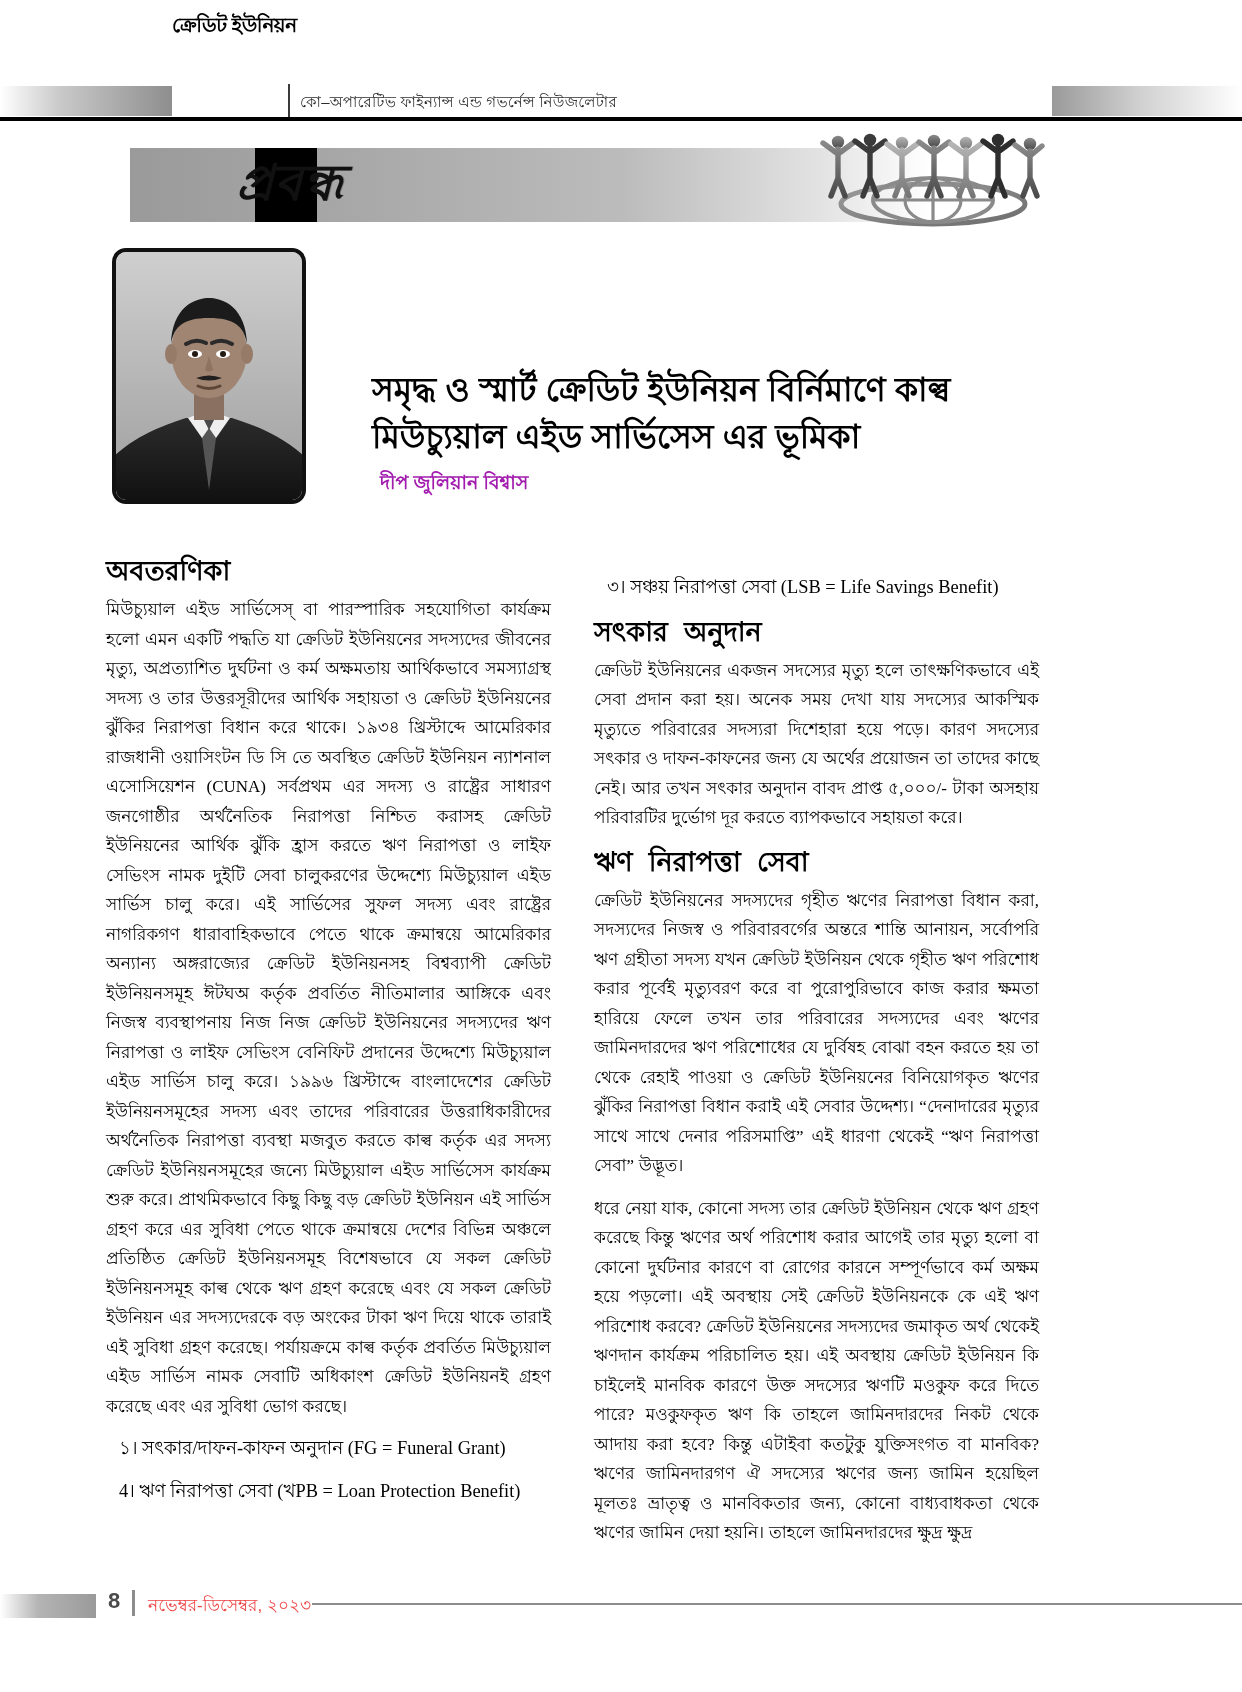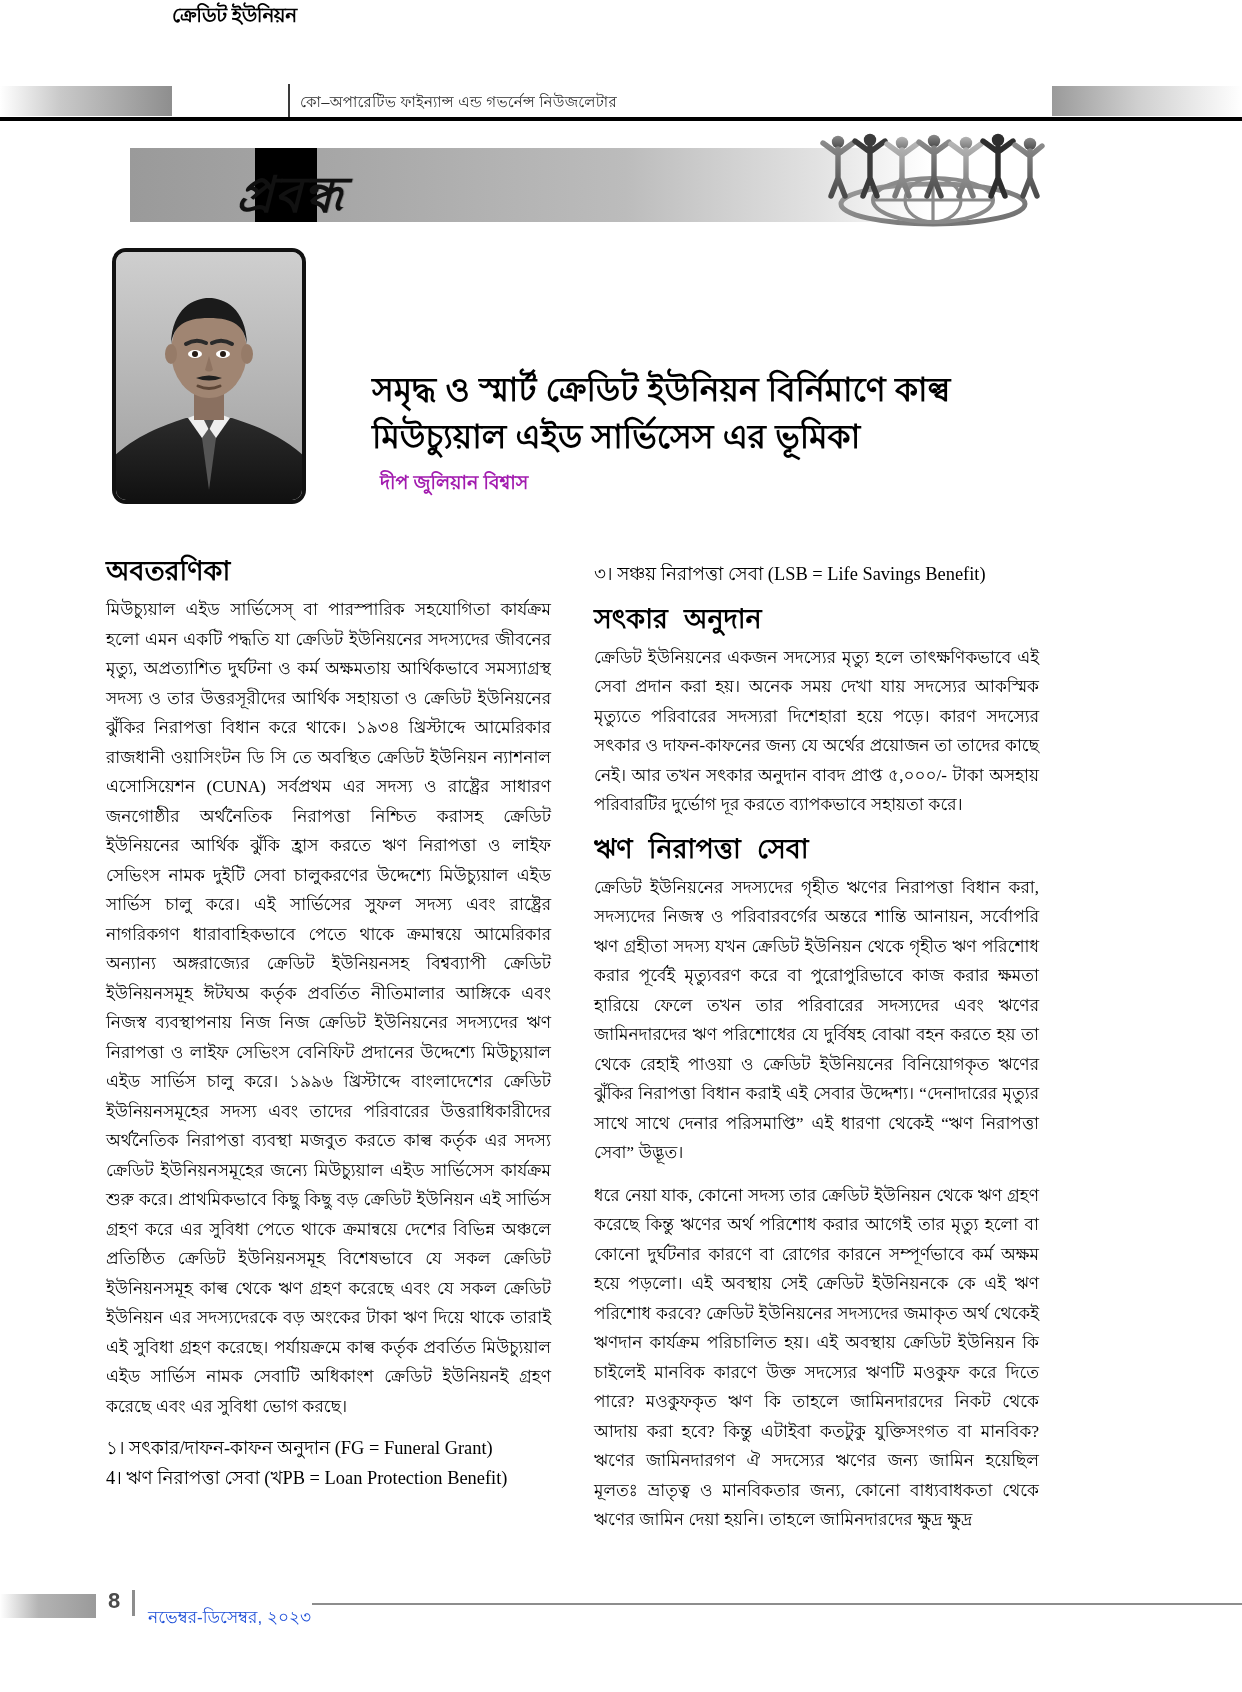--- a/index.html
+++ b/index.html
@@ -32,21 +32,21 @@
     background: linear-gradient(to right, #ffffff 0%, #c9c9c9 35%, #8e8e8e 100%);
   }
   .masthead-grad-right {
     position: absolute;
     left: 1052px; top: 0;
     width: 190px; height: 30px;
     background: linear-gradient(to right, #9a9a9a 0%, #cfcfcf 45%, #ffffff 100%);
   }
   .masthead-logo {
     position: absolute;
-    left: 172px; top: 2px;
+    left: 172px; top: 12px;
     height: 28px;
     display: flex;
     align-items: center;
     font-family: "Liberation Sans", sans-serif;
     font-weight: bold;
     font-size: 20px;
     letter-spacing: -0.5px;
     color: #000000;
     white-space: nowrap;
     padding-right: 10px;
@@ -81,21 +81,21 @@
     background: linear-gradient(to right, #9a9a9a 0%, #a8a8a8 28%, #bcbcbc 62%, #e2e2e2 86%, #ffffff 100%);
   }
   .banner-black {
     position: absolute;
     left: 255px; top: 148px;
     width: 62px; height: 74px;
     background: #000000;
   }
   .banner-title {
     position: absolute;
-    left: 236px; top: 152px;
+    left: 236px; top: 140px;
     width: 360px;
     font-family: "Liberation Serif", serif;
     font-style: italic;
     font-weight: bold;
     font-size: 50px;
     color: #111111;
     letter-spacing: 1px;
     line-height: 86px;
     text-shadow: 1px 0 0 rgba(0,0,0,0.25);
   }
@@ -165,21 +165,21 @@
     line-height: 29.5px;
     text-align: justify;
     text-justify: inter-word;
     word-spacing: 0.5px;
   }
 
   .list-item {
     font-family: "Liberation Serif", serif;
     font-size: 18.4px;
     line-height: 29.5px;
-    margin: 0;
+    margin: 13px;
   }
 
   
   .footer-grad {
     position: absolute;
     left: 0; top: 1594px;
     width: 96px; height: 24px;
     background: linear-gradient(to right, #ffffff 0%, #b4b4b4 40%, #9a9a9a 100%);
   }
   .footer-page {
@@ -194,23 +194,22 @@
     position: absolute;
     left: 132px; top: 1590px;
     width: 3px; height: 26px;
     background: #8d8d8d;
   }
   .footer-date {
     position: absolute;
     left: 148px; top: 1592px;
     font-family: "Liberation Sans", sans-serif;
     font-size: 17px;
-    color: #1d4ed8;
+    color: #ef4444;
     white-space: nowrap;
-    margin-top: 12px;
   }
   .footer-rule {
     position: absolute;
     left: 312px; top: 1603px;
     width: 930px; height: 2px;
     background: #8d8d8d;
   }
 </style>
 </head>
 <body>

